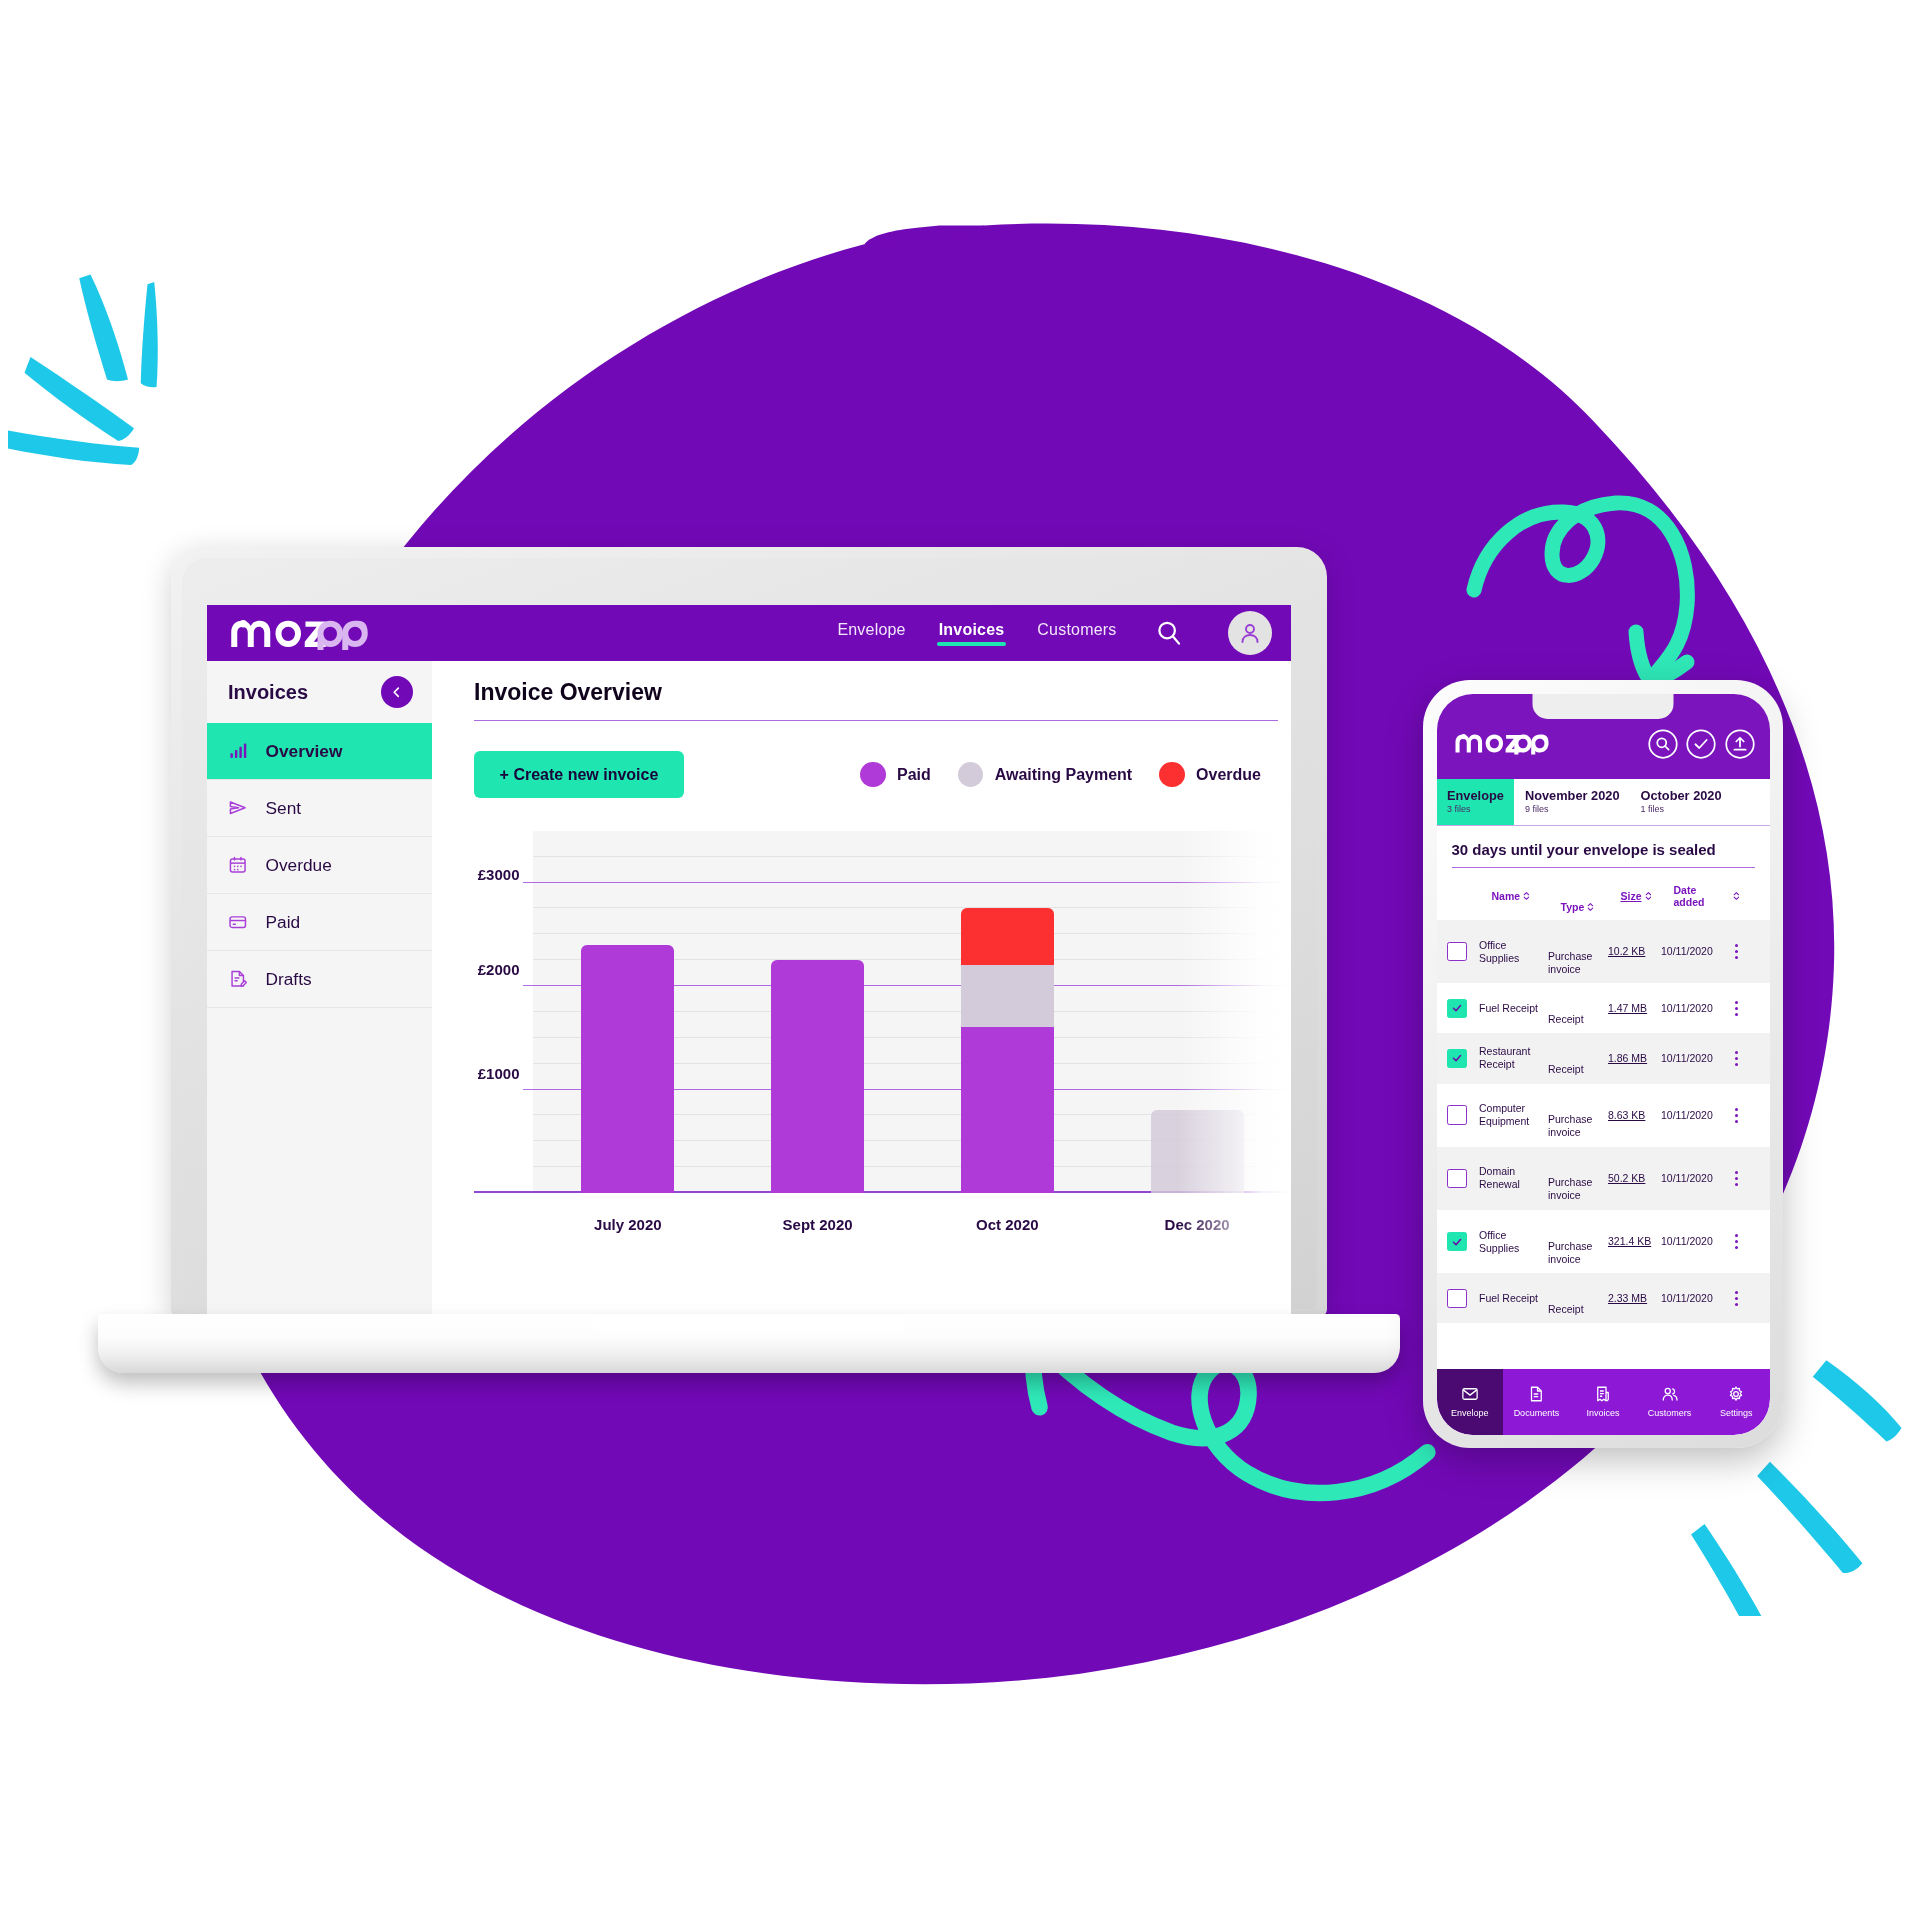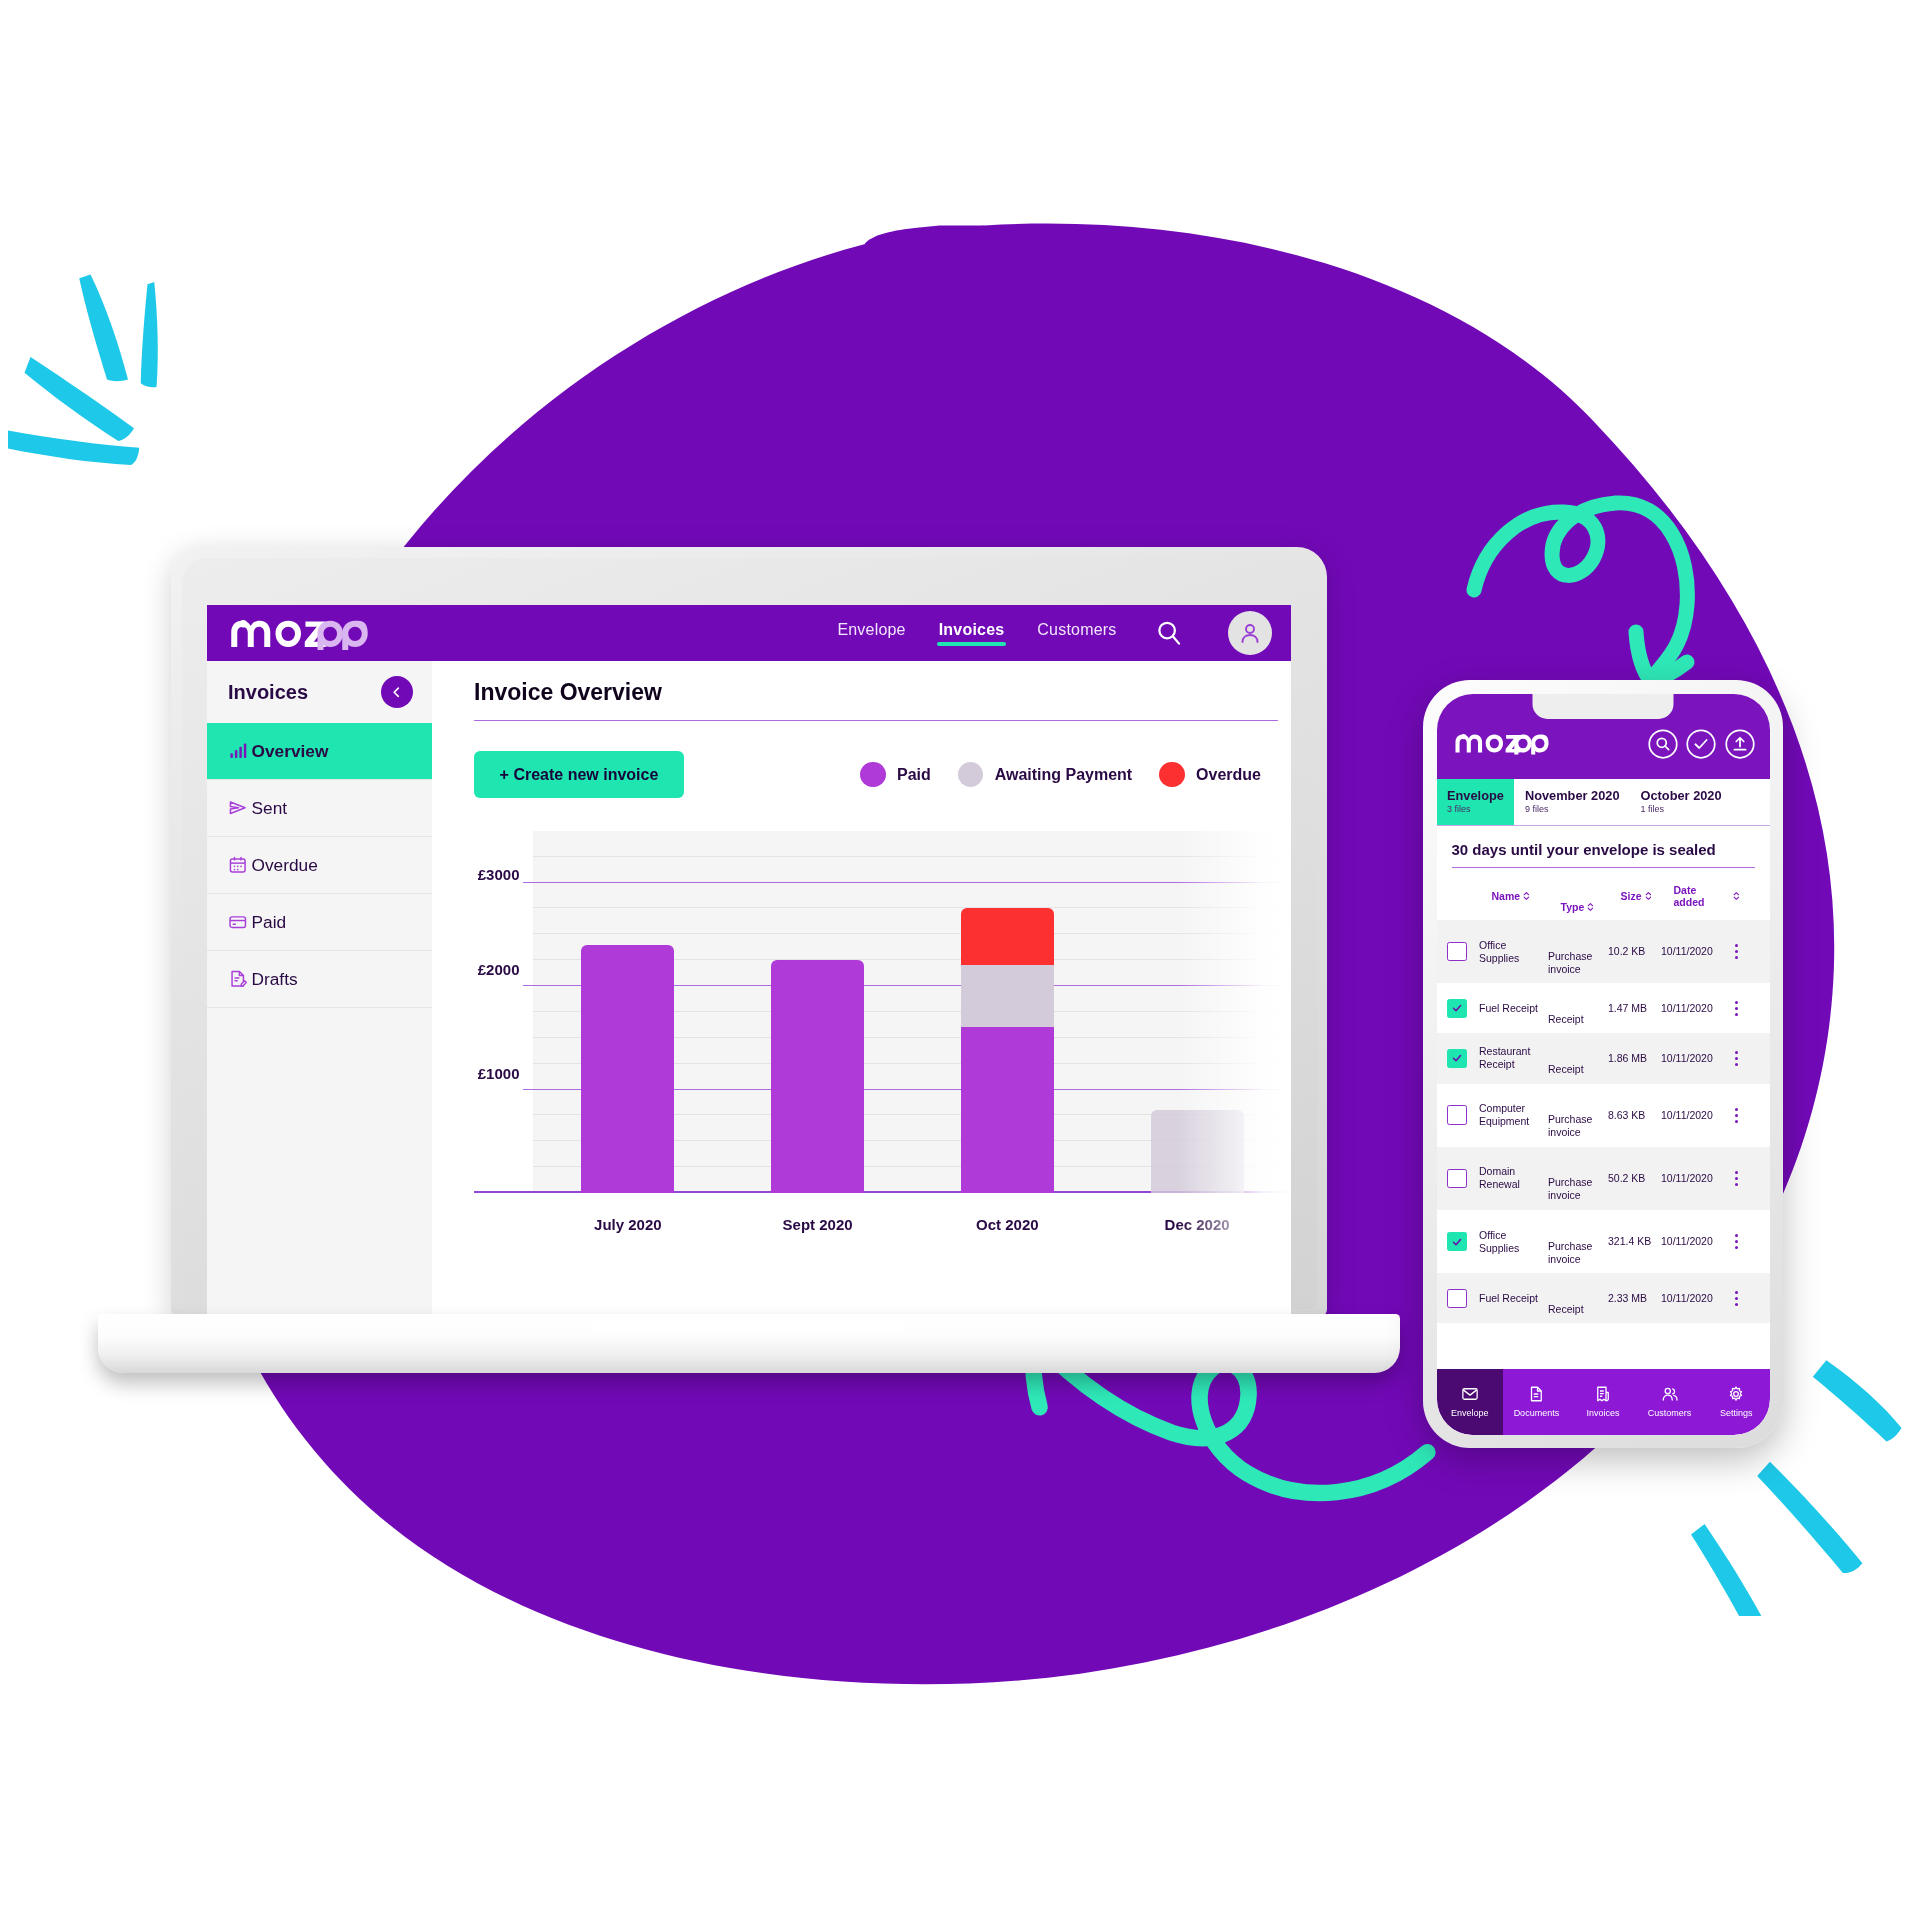--- a/index.html
+++ b/index.html
@@ -77,21 +77,21 @@
   .side-head {
     height:62px; display:flex; align-items:center; justify-content:space-between;
     padding:0 19.5px 0 21px;
   }
   .side-head-title { font-size:20px; font-weight:600; color:#2a0a45; }
   .side-back {
     width:32px; height:32px; border-radius:50%; background:#7209b7;
     display:flex; align-items:center; justify-content:center; cursor:pointer;
   }
   .side-item {
-    height:57px; display:flex; align-items:center; gap:4px; padding:0 21px;
+    height:57px; display:flex; align-items:center; gap:18px; padding:0 21px;
     border-bottom:0.8px solid #e6e6e6; cursor:pointer; background:#f5f5f5;
   }
   .side-item.active { background:#1fe6b0; }
   .side-item-label { font-size:17.3px; color:#2a0a45; }
   .side-item.active .side-item-label { font-weight:600; }
   .side-rest { background:#f5f5f5; flex:1; }
 
   .content { flex:1; background:#ffffff; position:relative; padding:0 0 0 42px; overflow:hidden; }
   .page-title { font-size:23px; font-weight:700; color:#10041d; margin-top:18px; }
   .title-rule { height:1.5px; background:#b06ae0; margin-top:13.5px; width:804px; }
@@ -166,21 +166,21 @@
   .ph-row.alt { background:#f2f2f2; }
   .cbx {
     width:19.5px; height:19.5px; border:1.5px solid #8d2fc9; border-radius:2.3px;
     flex:0 0 19.5px; display:flex; align-items:center; justify-content:center; cursor:pointer; background:#fff;
   }
   .cbx.on { background:#1fe6b0; border-color:#1fe6b0; }
   .cell { font-size:10.5px; color:#2a0a45; line-height:1.25; }
   .c-chk { width:32px; flex:0 0 32px; }
   .c-name { width:69px; flex:0 0 69px; }
   .c-type { width:60px; flex:0 0 60px;margin-top:22px; }
-  .c-size { width:53px; flex:0 0 53px; text-align:left; }
+  .c-size { width:53px; flex:0 0 53px; text-align:left;text-decoration:underline; }
   .c-date { width:66px; flex:0 0 66px; }
   .c-men { width:19.5px; flex:0 0 19.5px; display:flex; justify-content:center; cursor:pointer; }
   .dots { display:flex; flex-direction:column; gap:3px; }
   .dots i { width:3px; height:3px; background:#7b14bd; border-radius:50%; display:block; }
 
   .ph-nav {
     position:absolute; left:0; right:0; bottom:0; height:66px;
     background:#8d18d6; display:flex; border-radius:0 0 36px 36px; overflow:hidden;
   }
   .ph-nav-item {

